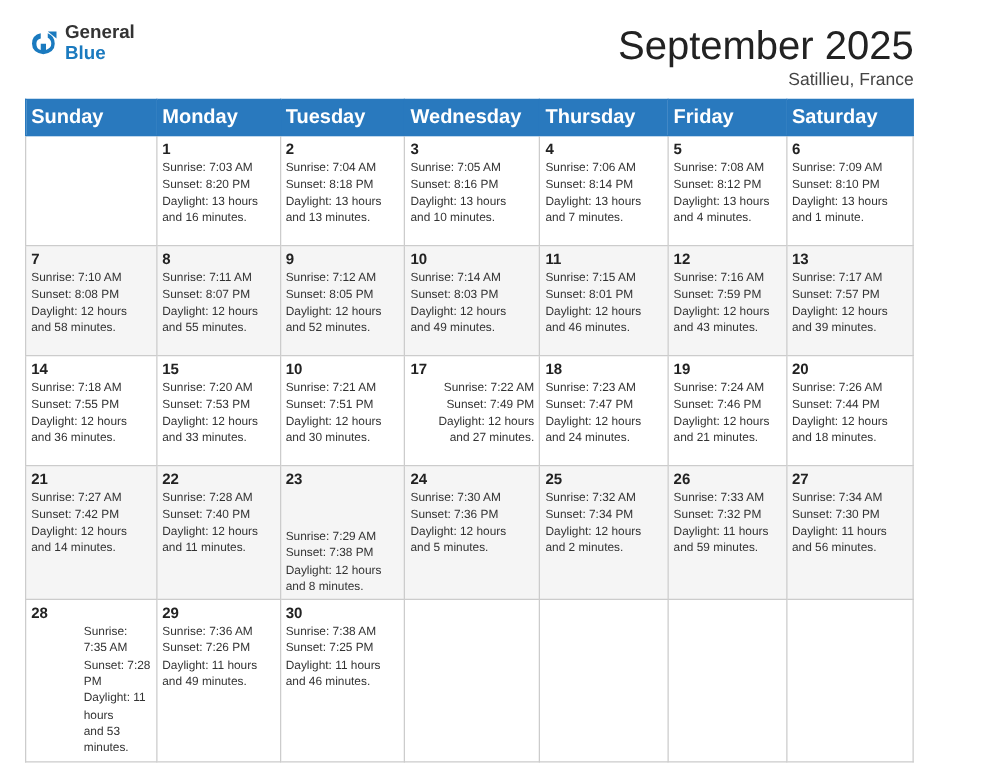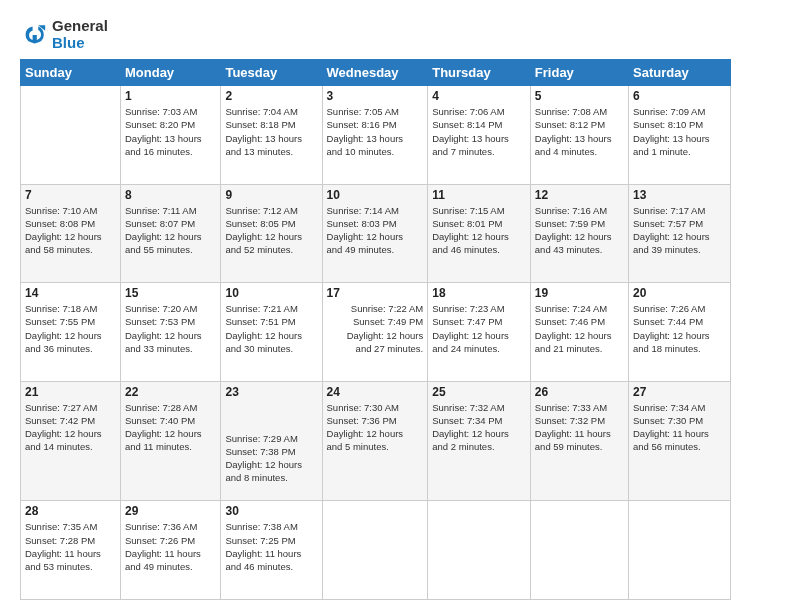--- a/index.html
+++ b/index.html
@@ -63,21 +63,21 @@
       flex: 1;
       border-collapse: collapse;
       width: 100%;
       font-size: 10px;
     }
     .calendar th {
       background: #2979be;
       color: #fff;
       padding: 5px 4px;
       text-align: left;
-      font-size: 13px;
+      font-size: 16px;
       font-weight: bold;
       border: 1px solid #2979be;
     }
     .calendar td {
       border: 1px solid #ccc;
       vertical-align: top;
       padding: 3px 4px;
       width: 113px;
       height: 88px;
       background: #fff;
@@ -109,20 +109,24 @@
     <div class="logo">
       <svg class="logo-icon" viewBox="0 0 40 40" xmlns="http://www.w3.org/2000/svg">
         <path d="M8 20 Q8 10 18 8 L18 14 Q13 15 13 20 Q13 26 18 27 L18 20 L24 20 L24 27 Q30 25 30 20 Q30 15 26 13 L26 8 Q34 11 34 20 Q34 30 21 32 Q8 30 8 20Z" fill="#1a7abf"></path>
         <path d="M26 6 L36 14 L36 6 Z" fill="#1a7abf"></path>
       </svg>
       <div class="logo-text">
         <span class="logo-general">General</span>
         <span class="logo-blue">Blue</span>
       </div>
     </div>
+    <div class="title-block">
+      <div class="month-title">September 2025</div>
+      <div class="location">Satillieu, France</div>
+    </div>
   </div>
 
   <table class="calendar">
     <thead>
       <tr>
       <th>Sunday</th>
           <th>Monday</th>
           <th>Tuesday</th>
           <th>Wednesday</th>
           <th>Thursday</th>
@@ -325,21 +329,21 @@
             <span class="day-number">27</span>
             <div class="day-info" style="white-space: pre-line;">Sunrise: 7:34 AM
 Sunset: 7:30 PM
 Daylight: 11 hours
 and 56 minutes.</div>
           </td>
         </tr>
         <tr>
           <td>
             <span class="day-number">28</span>
-            <div class="day-info" style="white-space: pre-line;">Sunrise: 7:35 AM
+            <div class="day-info" style="white-space: pre-line; margin-left: 42px;">Sunrise: 7:35 AM
 Sunset: 7:28 PM
 Daylight: 11 hours
 and 53 minutes.</div>
           </td>
           <td>
             <span class="day-number">29</span>
             <div class="day-info" style="white-space: pre-line;">Sunrise: 7:36 AM
 Sunset: 7:26 PM
 Daylight: 11 hours
 and 49 minutes.</div>

